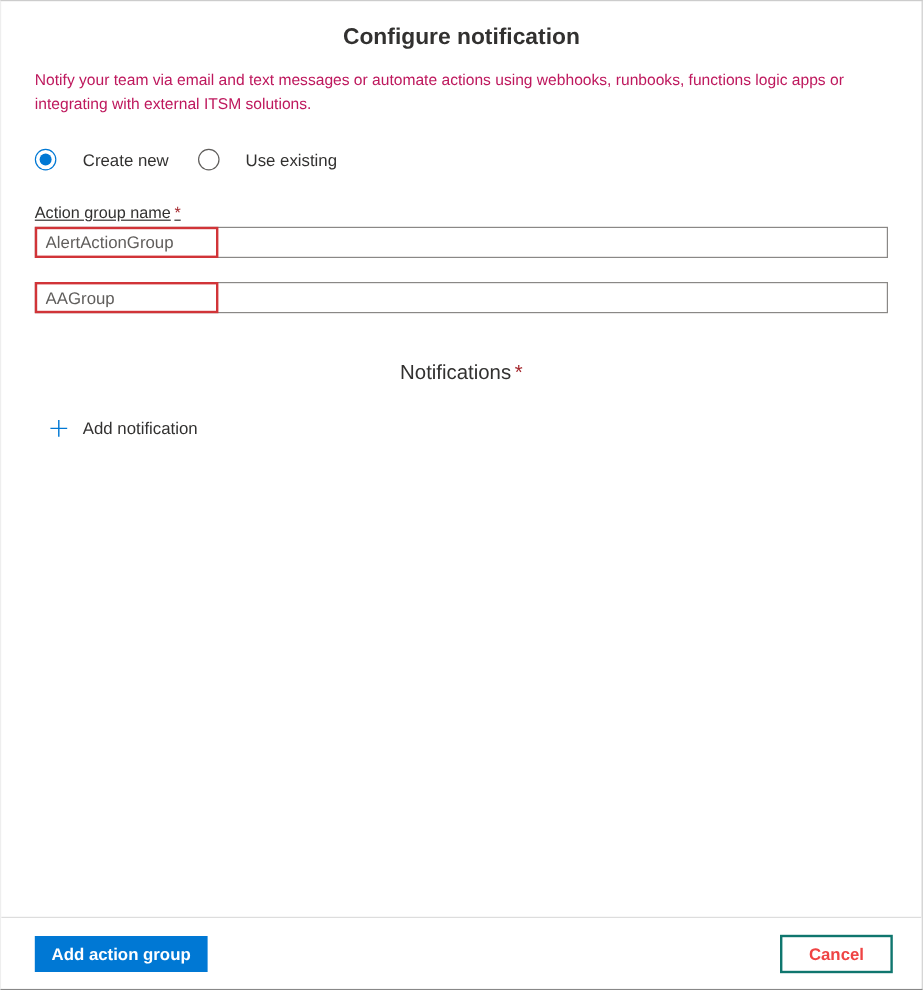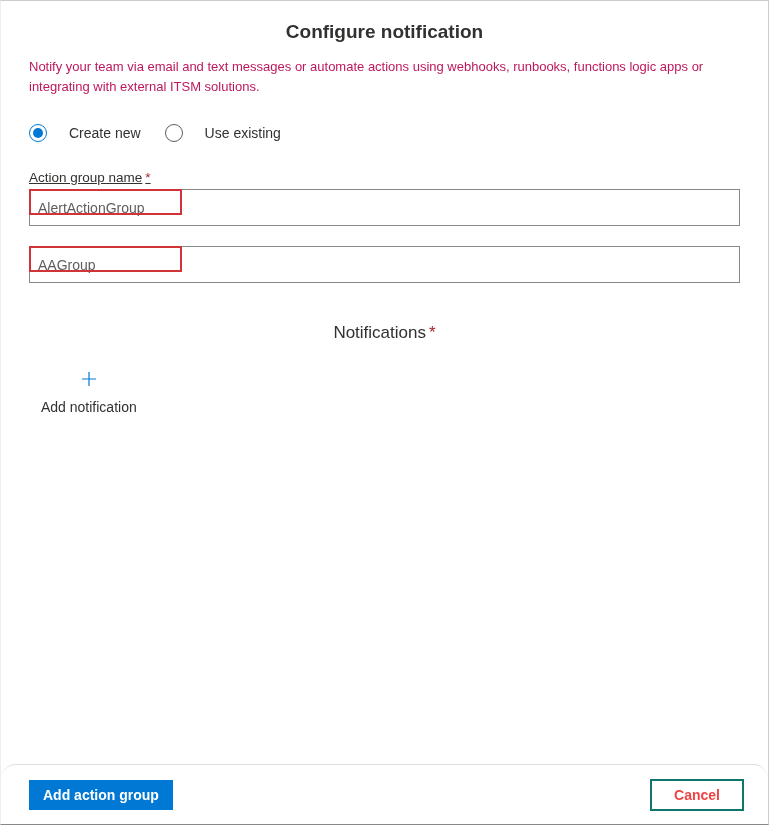--- a/index.html
+++ b/index.html
@@ -67,21 +67,21 @@
     .field-label {
       font-size: 13.5px;
       color: #323130;
       margin-bottom: 4px;
       text-decoration: underline;
     }
     .required { color: #a4262c; margin-left: 3px; }
     .field-wrap { position: relative; }
     .text-input {
       width: 100%;
-      height: 37px;
+      height: 26px;
       padding: 3px 8px;
       font-size: 14px;
       font-family: inherit;
       color: #605e5c;
       border: 1px solid #8a8886;
       outline: none;
     }
     .highlight-box {
       position: absolute;
       left: 0; top: 0;
@@ -97,38 +97,36 @@
       margin-bottom: 28px;
       text-align: center;
     }
     .add-row {
       display: inline-flex;
       align-items: center;
       gap: 12px;
       cursor: pointer;
       font-size: 14px;
       margin-left: 12px;
-      flex-direction: column;
     }
     .plus-icon {
       width: 16px; height: 16px;
       display: inline-flex;
       color: #0078d4;
     }
     .footer {
       position: absolute;
       left: 0; right: 0; bottom: 0;
       height: 60px;
       border-top: 1px solid #ddd;
       display: flex;
       align-items: center;
       justify-content: space-between;
       padding: 0 24px 0 28px;
       background: #fff;
-      border-radius: 15px;
     }
     .btn-primary {
       background: #0078d4;
       color: #fff;
       border: none;
       font-size: 14px;
       font-weight: 600;
       padding: 7px 14px;
       cursor: pointer;
       font-family: inherit;

